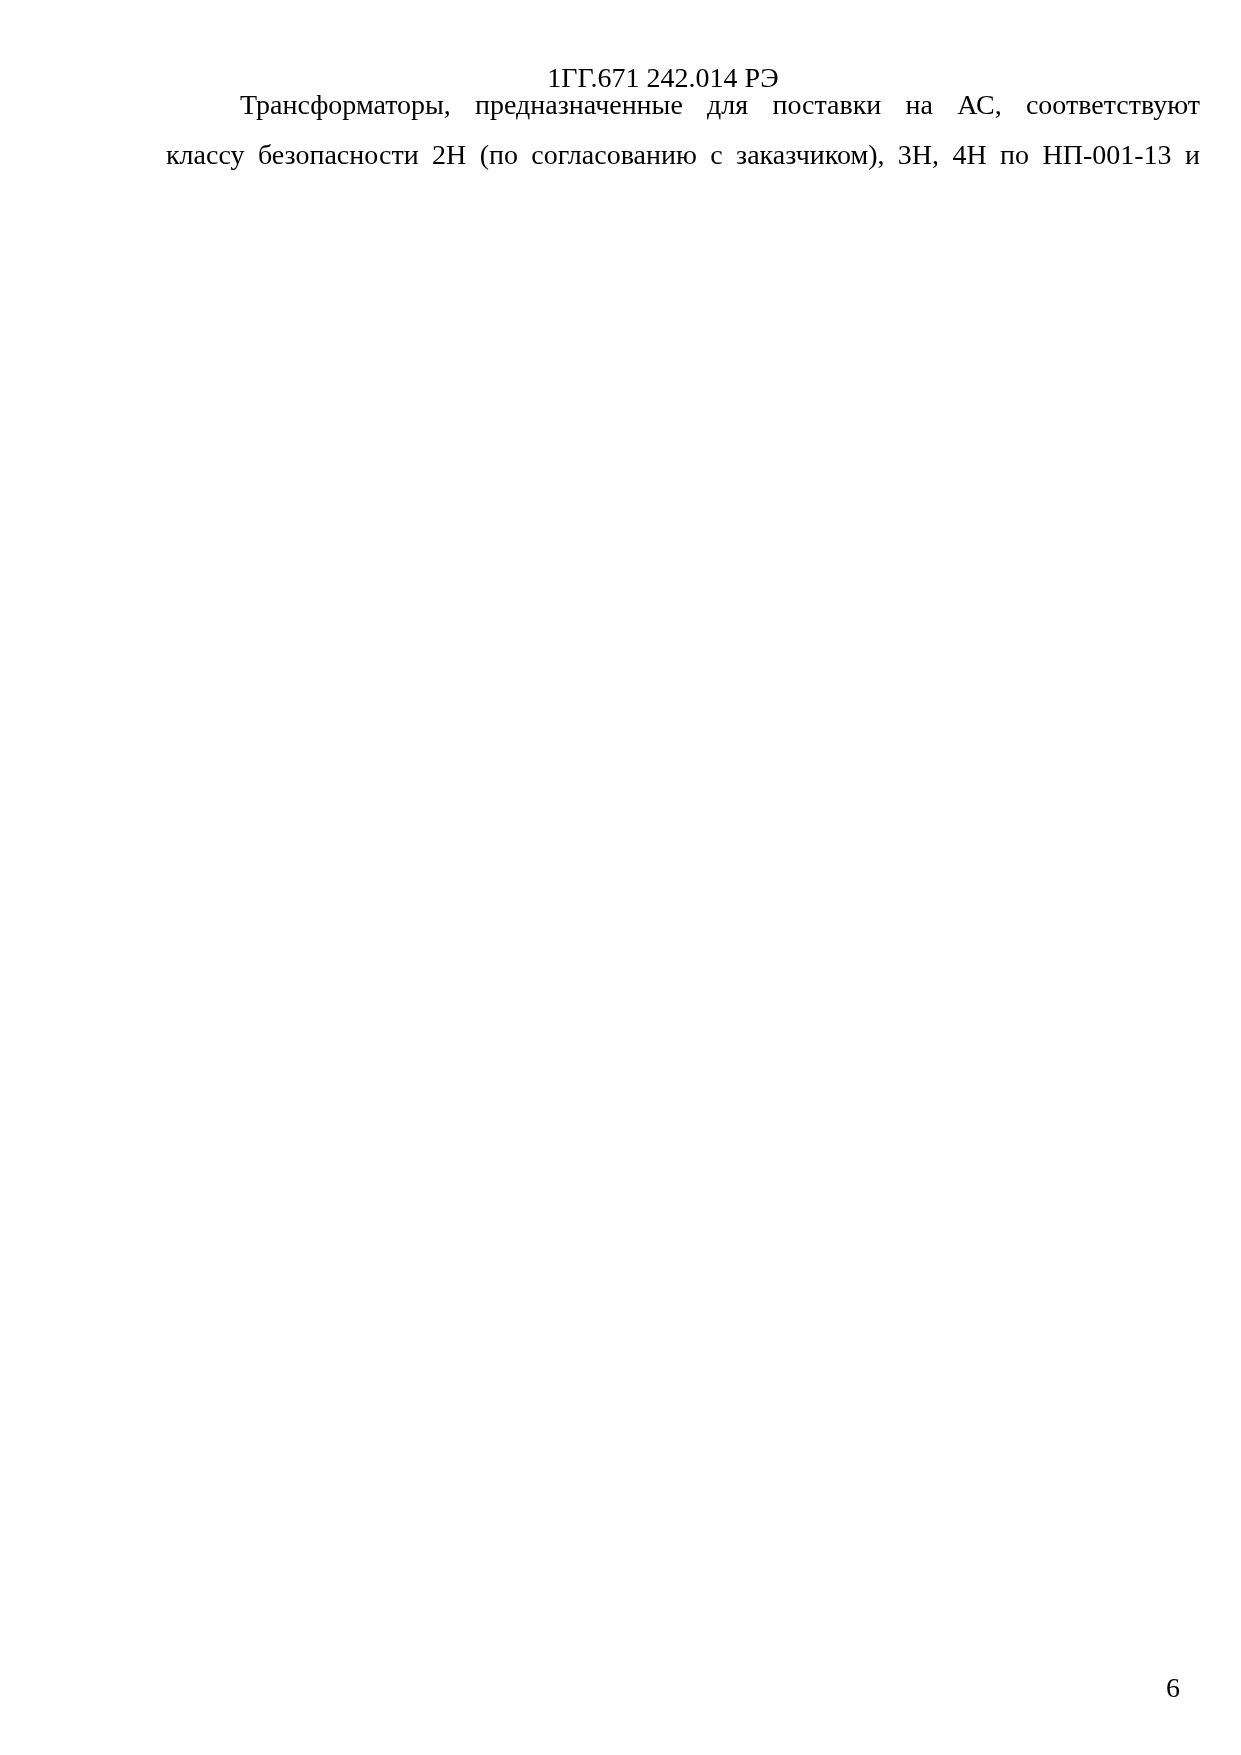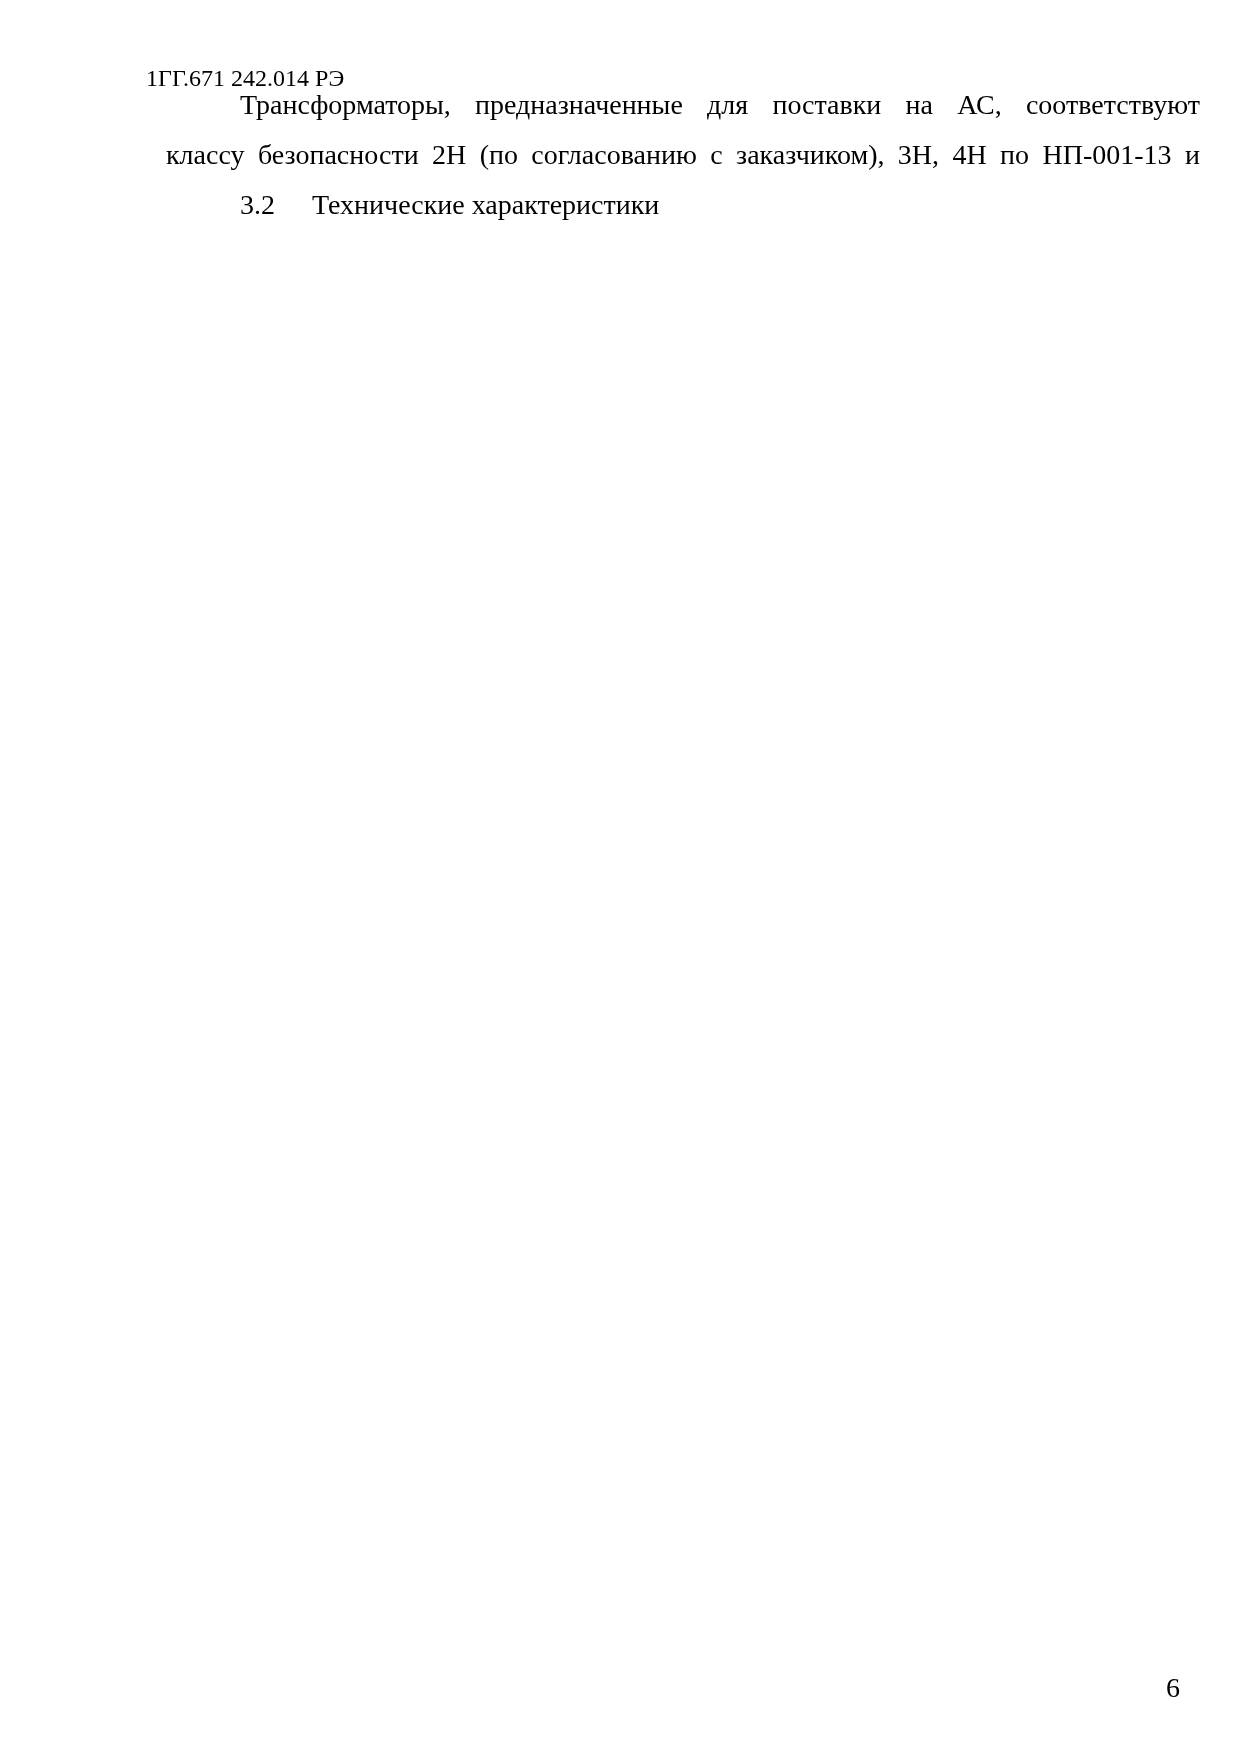--- a/index.html
+++ b/index.html
@@ -11,23 +11,23 @@
     background: #ffffff;
     color: #000000;
     font-family: "Liberation Serif", serif;
     overflow: hidden;
   }
   .doc-number {
     position: absolute;
     left: 146px;
     top: 53px;
     width: 1034px;
-    font-size: 24px;
+    font-size: 28px;
     line-height: 50px;
-    text-align: left;
+    text-align: center;
   }
   .body-text {
     position: absolute;
     left: 146px;
     top: 80px;
     width: 1034px;
     font-size: 28px;
     line-height: 50px;
     margin-left: 20px;
   }
@@ -57,23 +57,20 @@
 
   <div class="doc-number">1ГГ.671 242.014 РЭ</div>
 
   <div class="body-text">
 
     <div class="line indent justify">Трансформаторы, предназначенные для поставки на АС, соответствуют</div>
 
     <div class="line justify">классу безопасности 2Н (по согласованию с заказчиком), 3Н, 4Н по НП-001-13 и</div>
 
 
-    <div class="line heading-line">
-      <span>3.2</span><span class="heading-title">Технические характеристики</span>
-    </div>
 
 
 
   </div>
 
   <div class="page-number">6</div>
 
 </div>
 
 </body></html>

